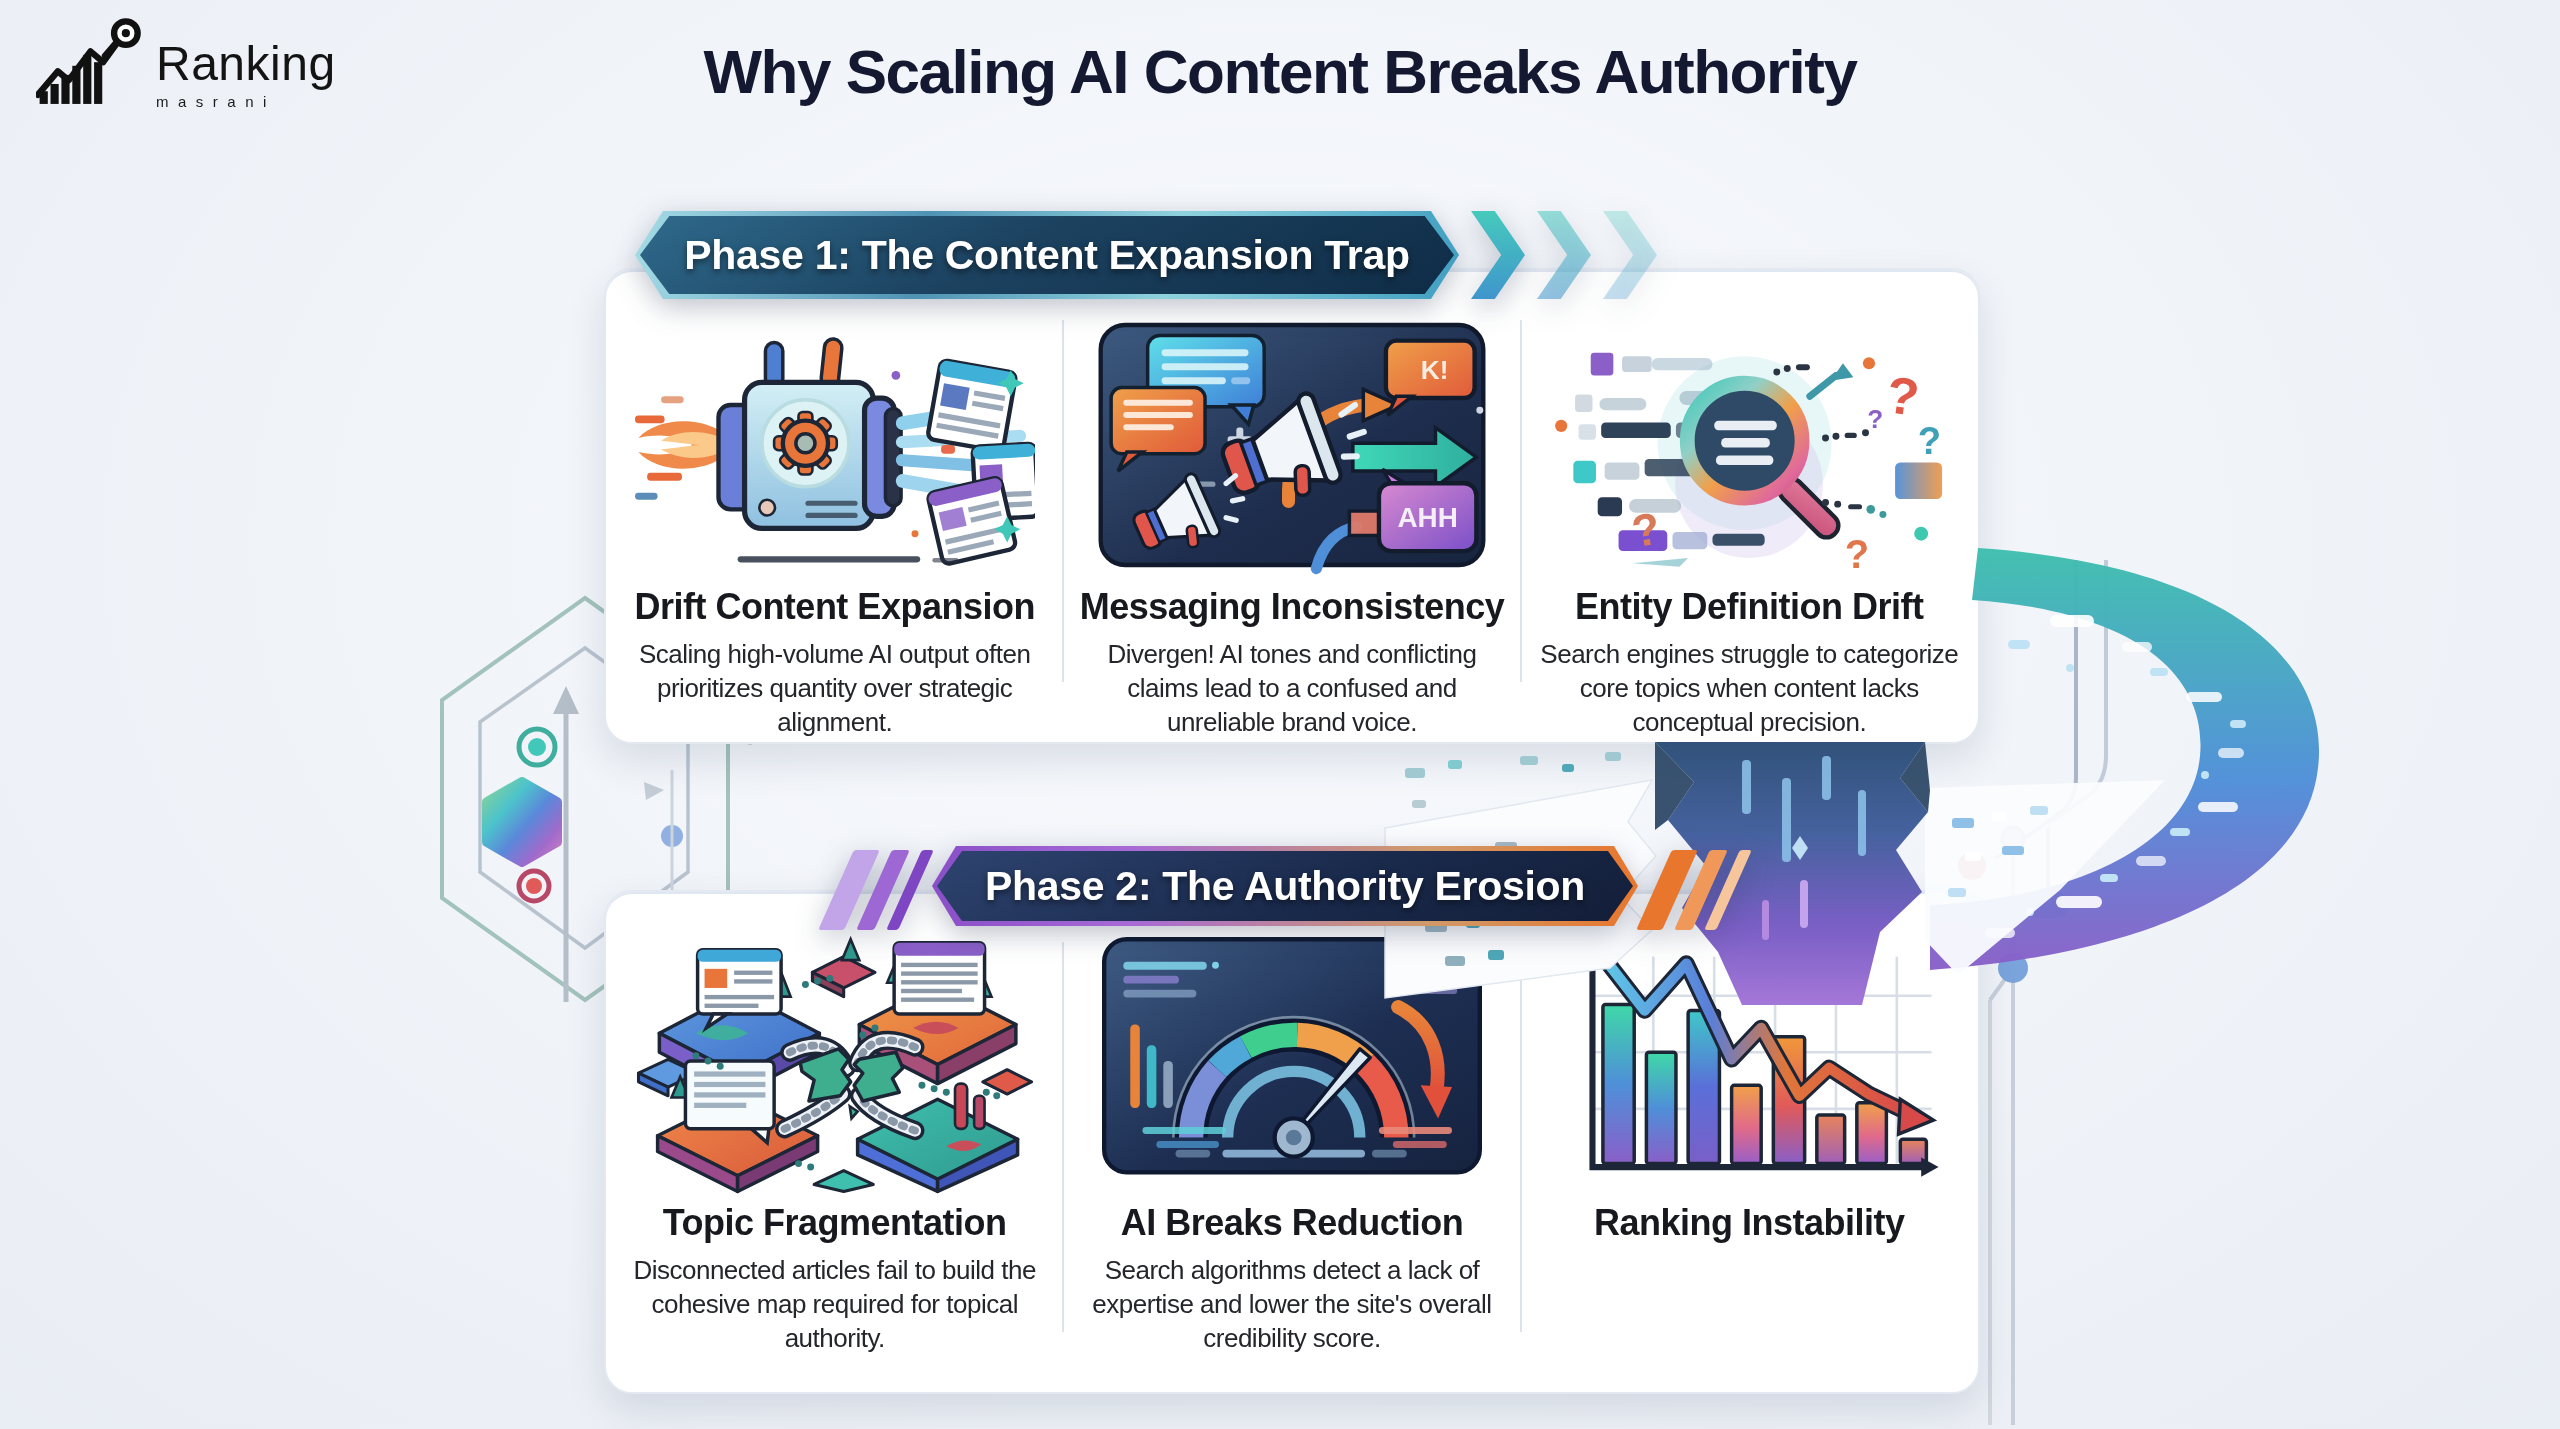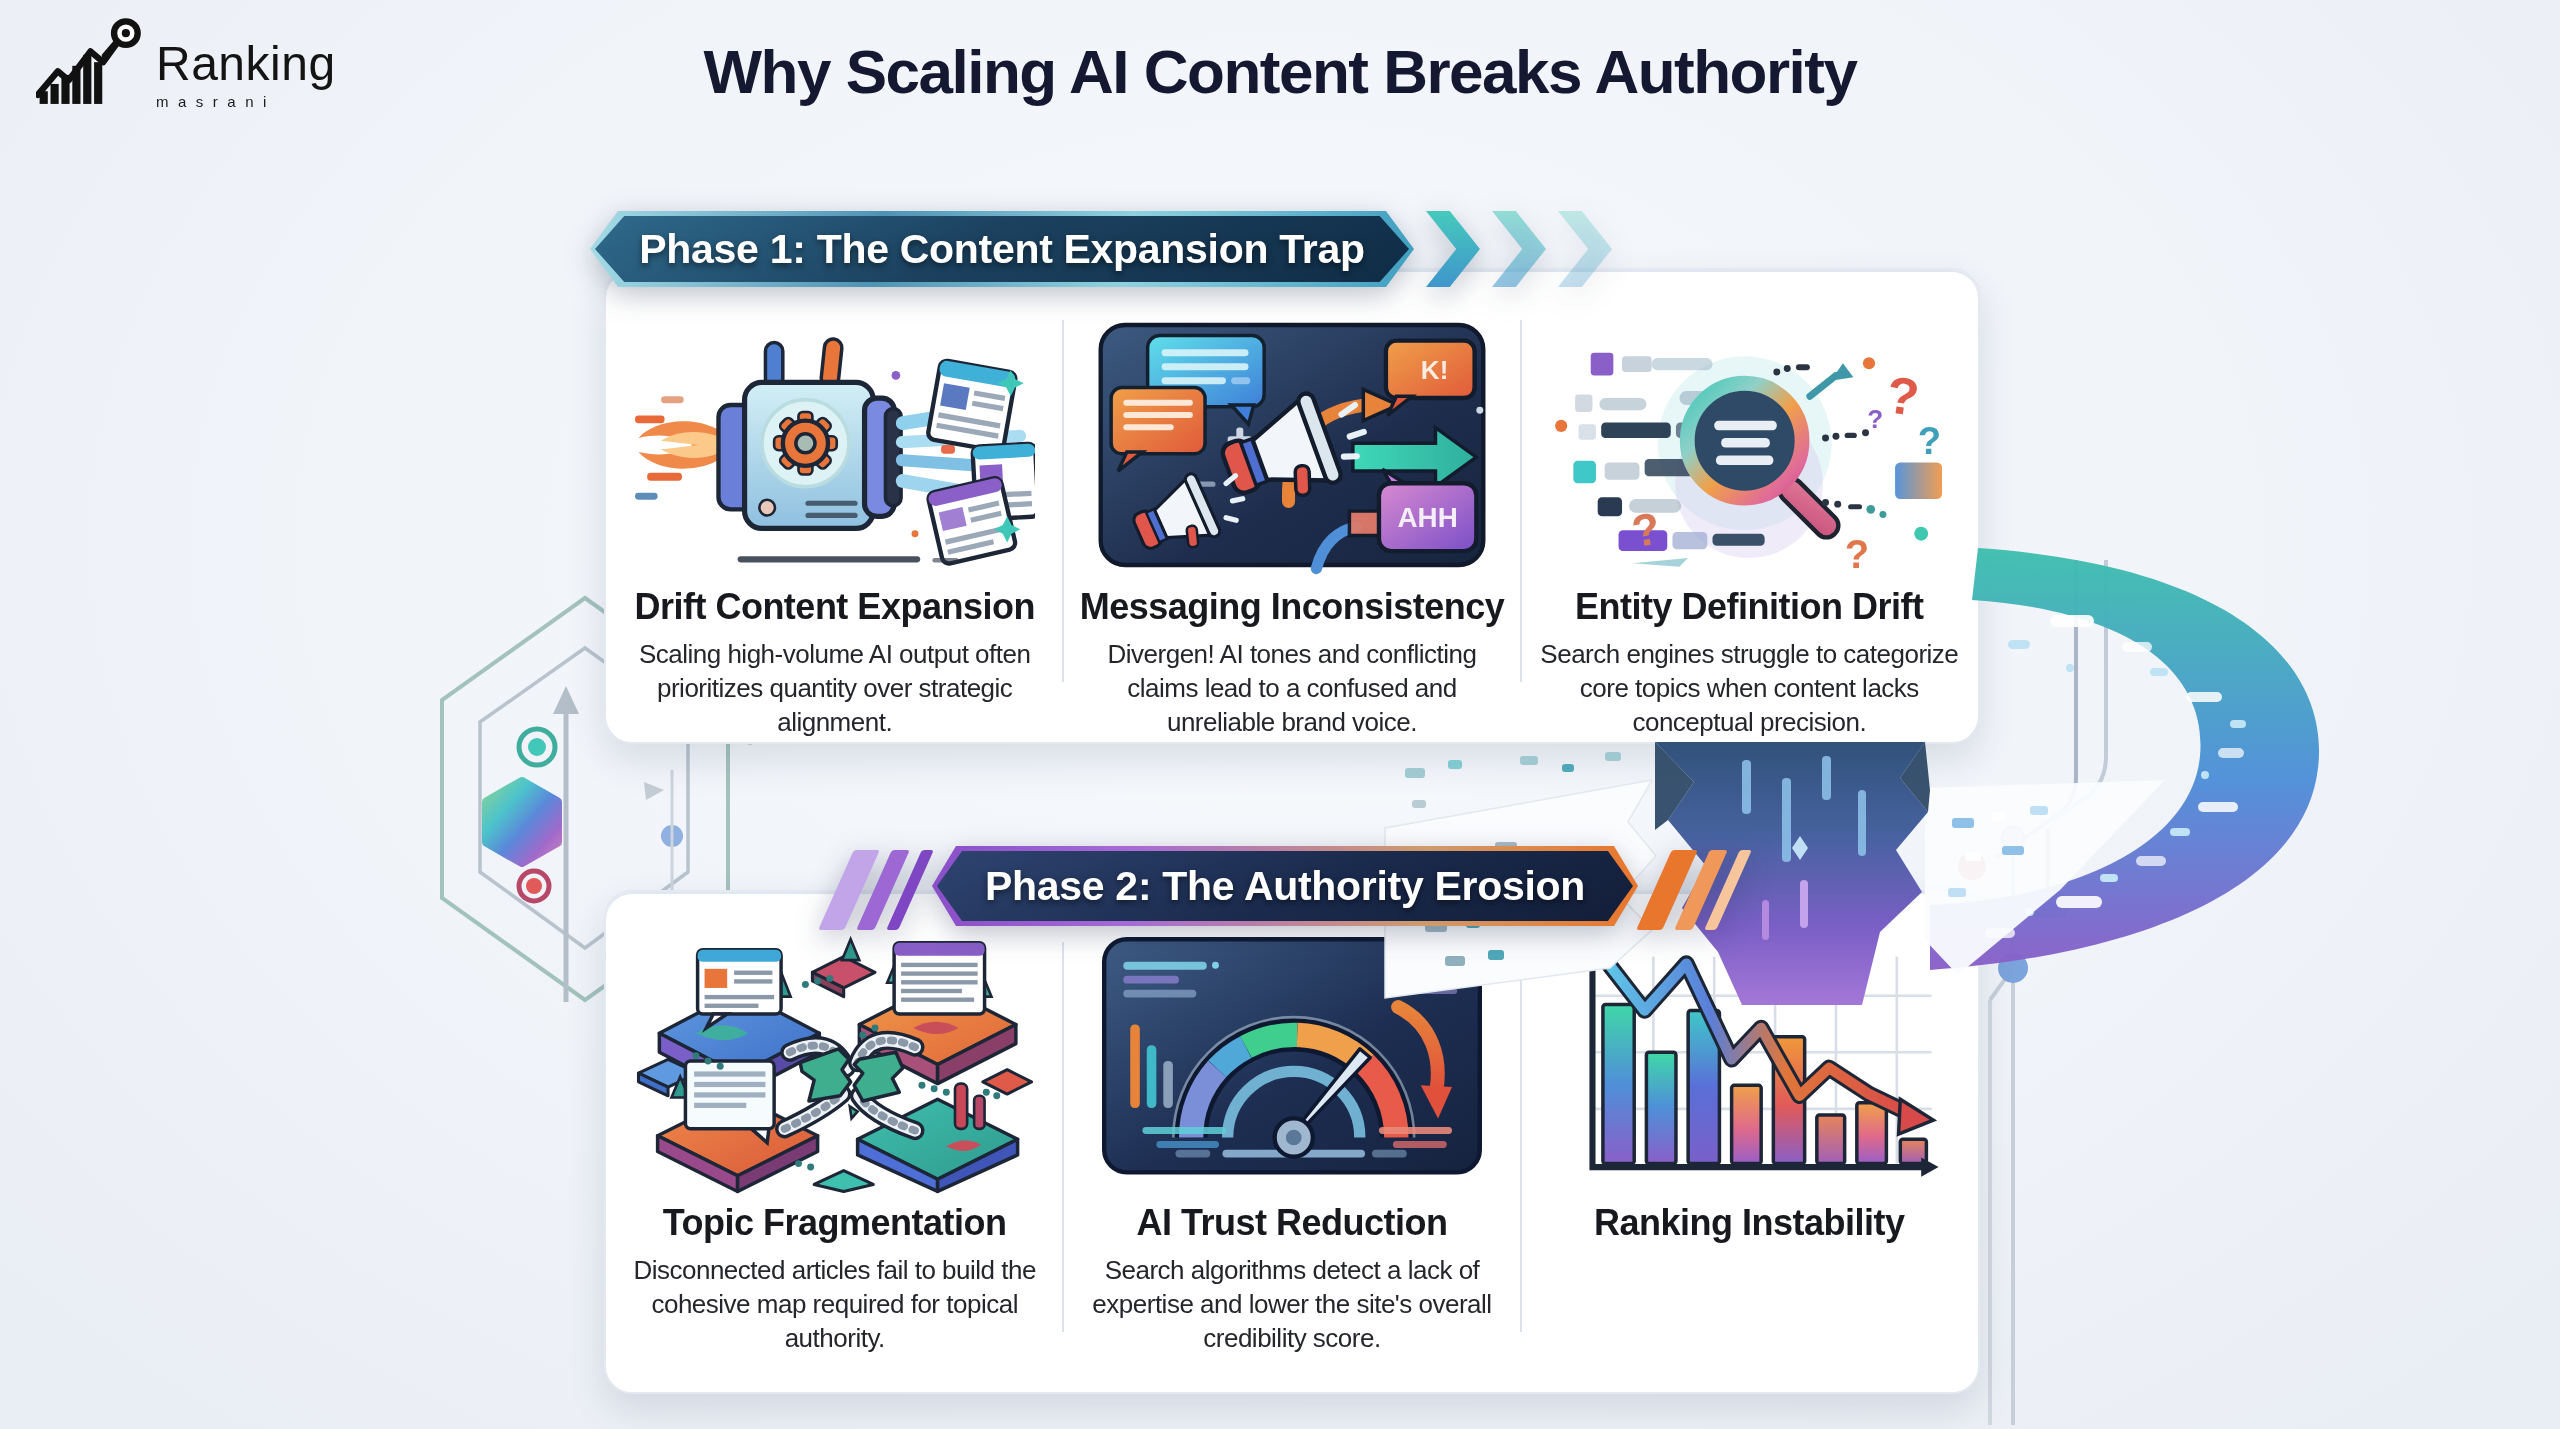--- a/index.html
+++ b/index.html
@@ -36,21 +36,21 @@
   .card-grid { display:grid; grid-template-columns:1fr 1fr 1fr; height:100%; }
   .cell { position:relative; display:flex; flex-direction:column; align-items:center; text-align:center; padding:40px 14px 0; }
   .card.bottom .cell { padding-top:34px; }
   .cell + .cell::before { content:""; position:absolute; left:-1px; top:50px; bottom:60px; width:2px; background:#dde3ec; }
   .illus svg { width:400px; height:270px; }
   .card-title { margin:6px 0 0; font-size:36px; font-weight:700; letter-spacing:-0.5px; color:#17191e; }
   .card-desc  { margin:10px auto 0; font-size:26px; line-height:1.3; letter-spacing:-0.5px; color:#24262c; max-width:445px; }
 
   
   .banner { position:absolute; z-index:3; filter:drop-shadow(0 8px 14px rgba(20,35,70,.28)); }
-  .banner1 { left:590px; top:211px; width:824px; height:76px; }
+  .banner1 { left:635px; top:211px; width:824px; height:88px; }
   .banner2 { left:932px; top:846px; width:706px; height:80px; }
   .hex { position:absolute; inset:0; clip-path:polygon(3.4% 0,96.6% 0,100% 50%,96.6% 100%,3.4% 100%,0 50%); }
   .core { position:absolute; inset:5px; clip-path:polygon(3.6% 0,96.4% 0,100% 50%,96.4% 100%,3.6% 100%,0 50%);
           display:flex; align-items:center; justify-content:center; }
   .border1 { background:linear-gradient(100deg,#a5dce6,#4f93b4 35%,#8fd2de 65%,#3f9ec0); }
   .core1   { background:linear-gradient(150deg,#2f6a8c 0%,#1c4260 45%,#0f2c46 100%); }
   .border2 { background:linear-gradient(90deg,#8a4fc8,#a76ad6 28%,#d09a6a 70%,#e8762c); }
   .core2   { background:linear-gradient(155deg,#2e4470 0%,#1a2a4c 55%,#131e38 100%); }
   .banner-label { color:#ffffff; font-size:41px; font-weight:700; letter-spacing:-0.3px;
                   text-shadow:0 3px 6px rgba(0,0,0,.5); white-space:nowrap; }
@@ -673,21 +673,21 @@
             <polygon points="378,178 414,180 398,216" fill="#e0503a"></polygon>
             <rect x="346" y="50" width="76" height="7" rx="3.5" fill="#8a9fc0" opacity=".7"></rect>
             <rect x="362" y="66" width="58" height="7" rx="3.5" fill="#9a8fd0" opacity=".6"></rect>
             <rect x="60" y="246" width="0" height="0" fill="none"></rect>
             <rect x="58" y="226" width="96" height="8" rx="4" fill="#5fd0d8" opacity=".85"></rect>
             <rect x="74" y="242" width="72" height="8" rx="4" fill="#4f9fd8" opacity=".7"></rect>
             <rect x="330" y="226" width="84" height="8" rx="4" fill="#e88a7a" opacity=".9"></rect>
             <rect x="346" y="242" width="62" height="8" rx="4" fill="#d86a6a" opacity=".8"></rect>
           </svg>
         </div>
-        <h3 class="card-title">AI Trust Reduction</h3>
+        <h3 class="card-title">AI Breaks Reduction</h3>
         <p class="card-desc">Search algorithms detect a lack of expertise and lower the site's overall credibility score.</p>
       </div>
 
       <div class="cell">
         <div class="illus">
           <svg viewBox="0 0 460 300">
             <defs>
               <linearGradient id="bCool" x1="0" y1="0" x2="0" y2="1">
                   <stop offset="0" stop-color="#3fd8a8"></stop>
                   <stop offset=".5" stop-color="#4f8fd8"></stop>

